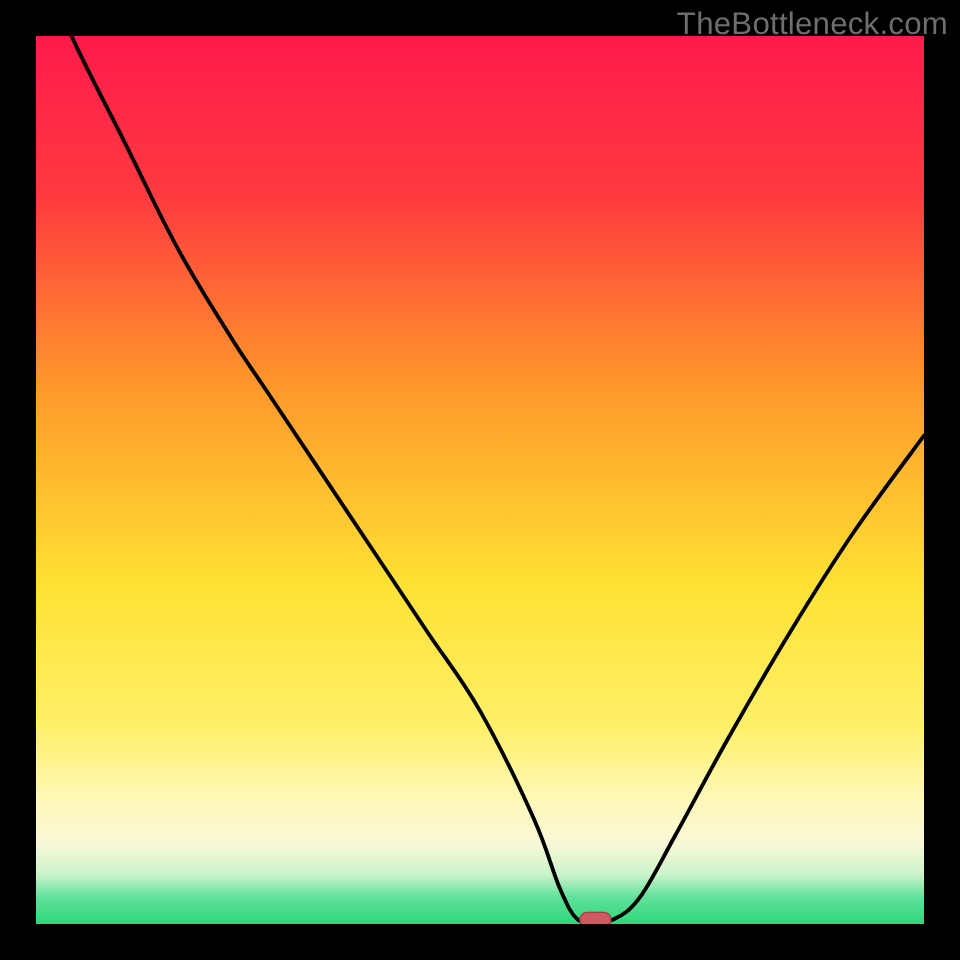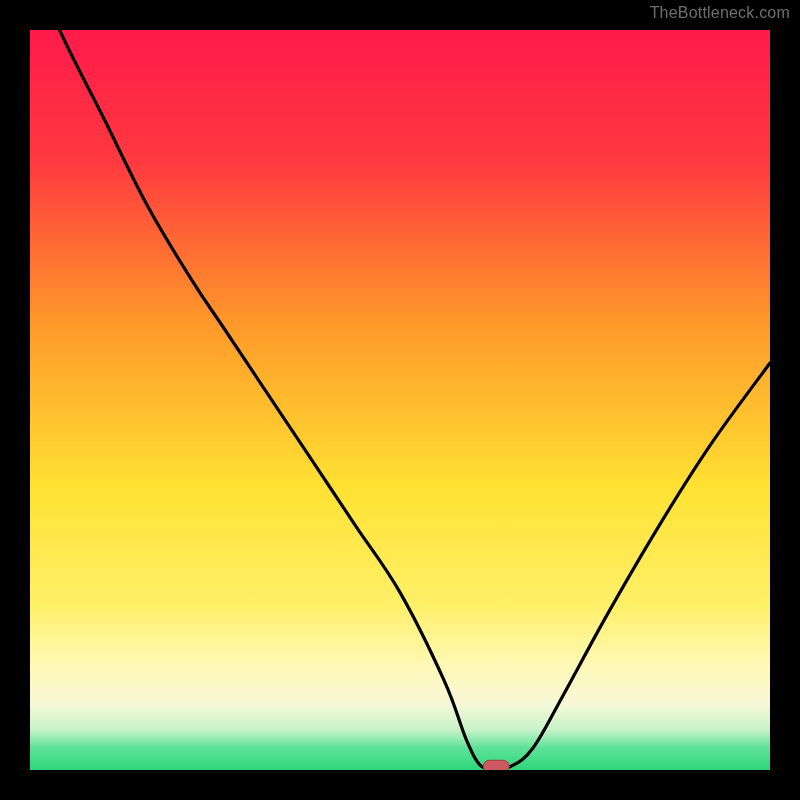--- a/index.html
+++ b/index.html
@@ -15,21 +15,21 @@
     position: relative;
     width: 800px;
     height: 800px;
     background: #000;
   }
   .watermark {
     position: absolute;
     top: 4px;
     right: 10px;
     color: #6e6e6e;
-    font-size: 16px;
+    font-size: 26px;
     font-weight: 500;
     letter-spacing: 0.2px;
     z-index: 10;
   }
   .plot-wrap {
     position: absolute;
     left: 30px;
     top: 30px;
     width: 740px;
     height: 740px;

